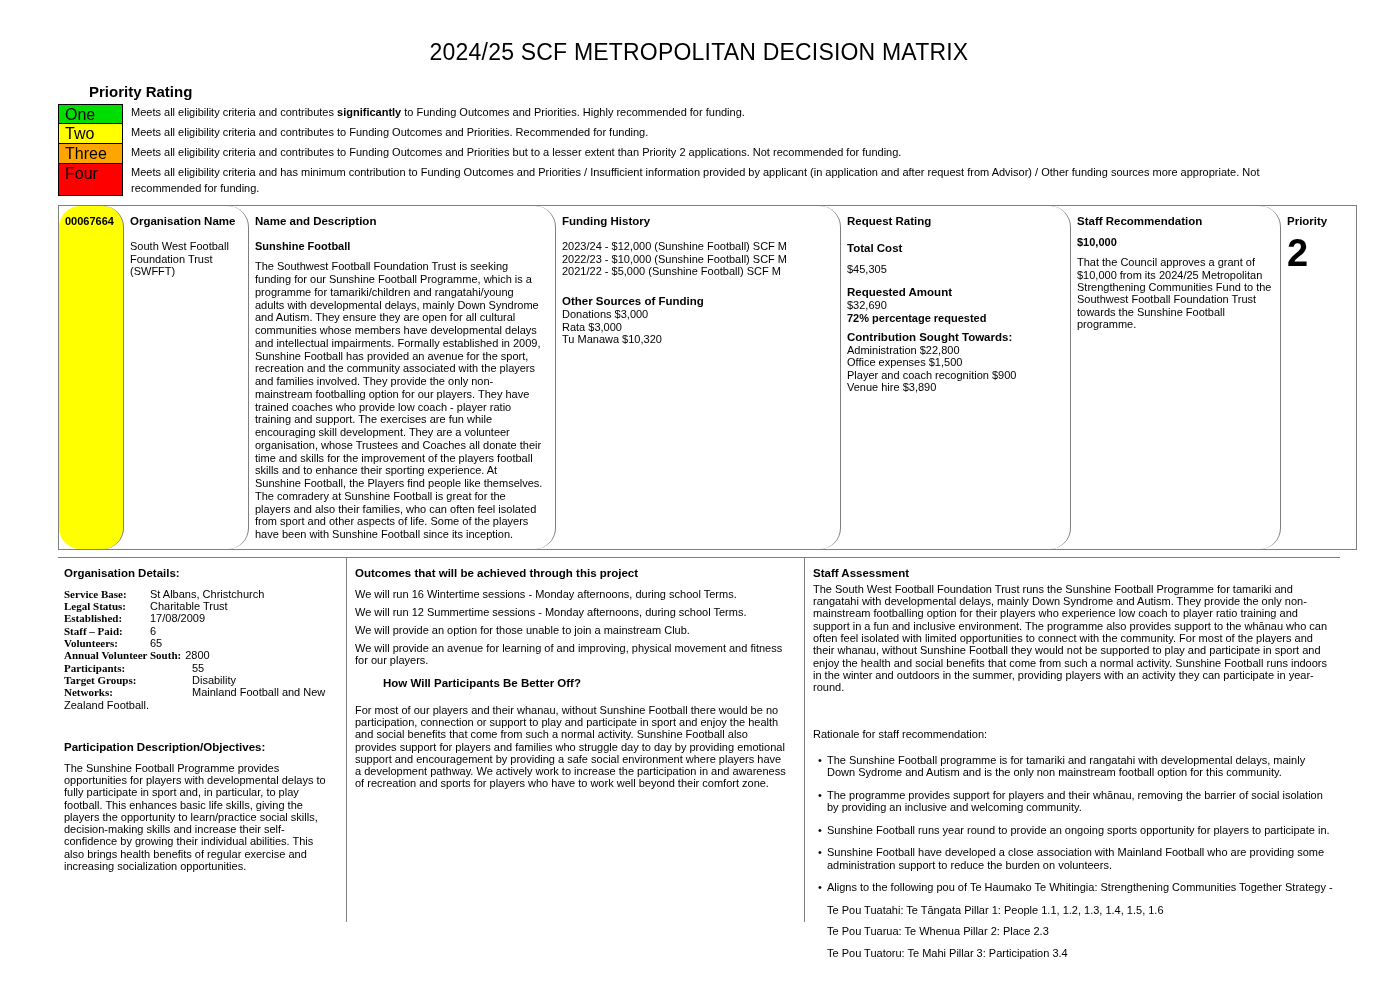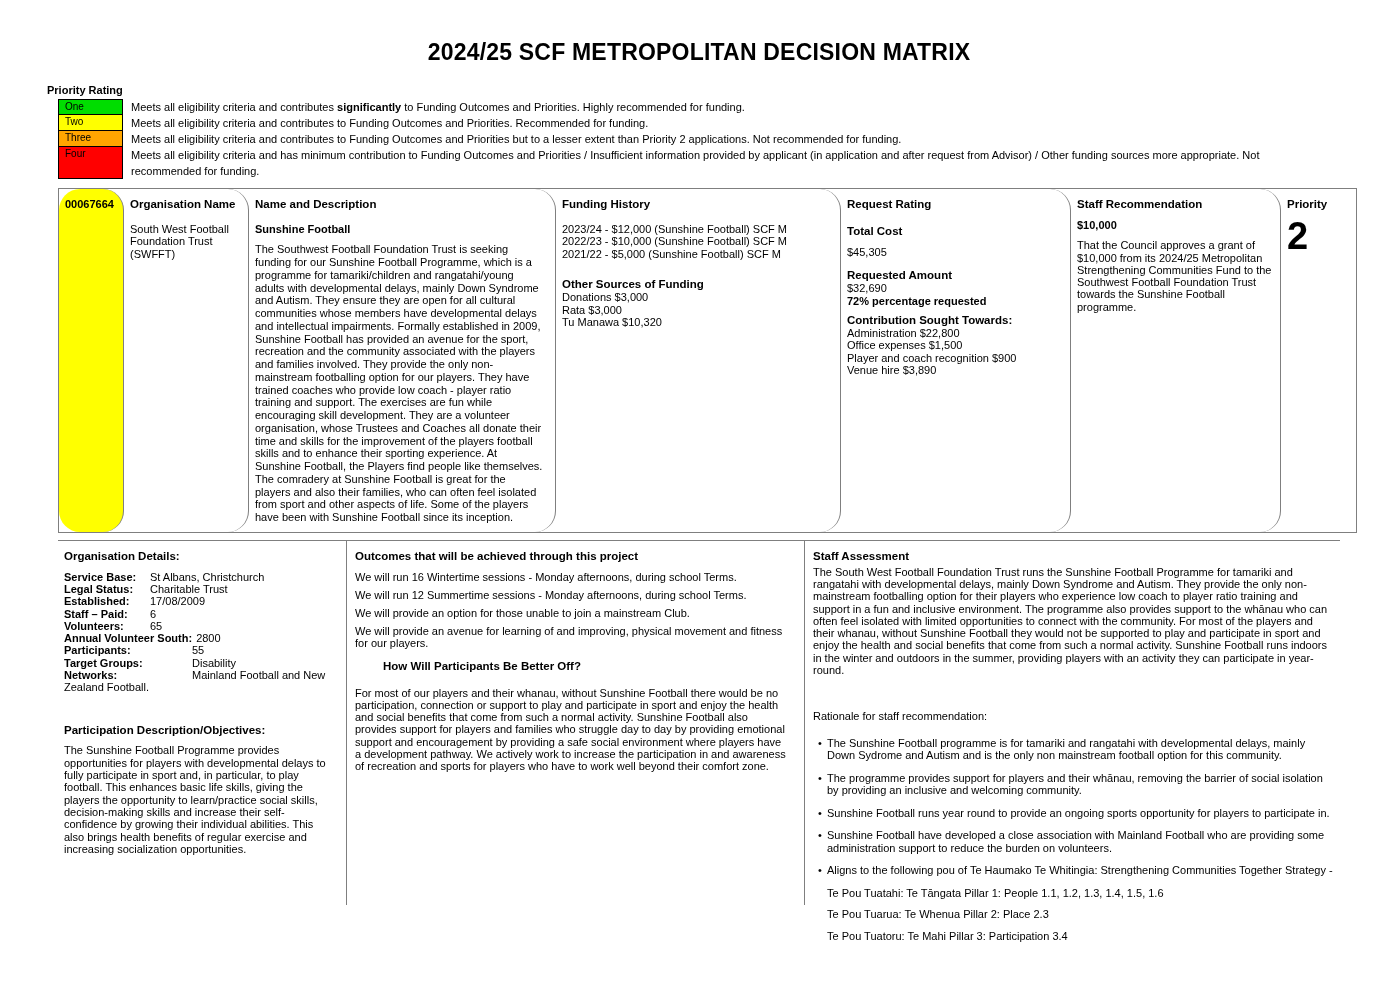--- a/index.html
+++ b/index.html
@@ -7,31 +7,31 @@
   body {
     width:1398px; height:989px; overflow:hidden;
     font-family:"Liberation Sans","DejaVu Sans",sans-serif;
     font-size:11px; line-height:1.12; color:#000;
   }
   b, .bold { font-weight:bold; }
 
   
   .page-title {
     margin-top:40px; text-align:center;
-    font-size:23px; font-weight:bold; letter-spacing:0.2px;
+    font-size:23px; font-weight:normal; letter-spacing:0.2px;
   }
 
   
   .legend-wrap { margin:18px 0 0 47px; }
-  .legend-heading { font-weight:bold; font-size:11px; margin-bottom:3px; }
+  .legend-heading { font-weight:bold; font-size:15px; margin-bottom:3px;margin-left:42px; }
   .legend-table { margin-left:11px; display:flex; flex-direction:column; }
   .leg-row { display:flex; align-items:stretch; }
   .leg-swatch {
     width:65px; min-height:16px; border:1px solid #000; border-top:none;
-    padding:1px 0 0 6px; font-size:10px; flex:0 0 65px;
+    padding:1px 0 0 6px; font-size:16px; flex:0 0 65px;
   }
   .leg-row:first-child .leg-swatch { border-top:1px solid #000; }
   .leg-text { margin-left:8px; width:1180px; font-size:11px; line-height:16px; padding-top:0px; }
 
   
   .matrix {
     margin:9px 0 0 58px; width:1299px; min-height:325px;
     display:flex; border:1px solid #7f7f7f; background:#fff;
   }
   .mcell { border-right:1px solid #7f7f7f; padding:9px 7px 8px 6px;border-radius:21px; }
@@ -55,21 +55,21 @@
     margin:7px 0 0 58px; width:1282px;
     border-top:1px solid #7f7f7f;
     display:flex; align-items:flex-start;
   }
   .bcol { padding-top:9px; }
   .bcol1 { flex:0 0 289px; border-right:1px solid #7f7f7f; min-height:364px; padding-left:6px; padding-right:10px; }
   .bcol2 { flex:0 0 458px; border-right:1px solid #7f7f7f; min-height:364px; padding-left:8px; padding-right:14px; }
   .bcol3 { flex:1 1 auto; padding-left:8px; padding-right:4px; }
   .sec-heading { font-weight:bold; font-size:11.5px; margin-bottom:8px; }
   .od-line { line-height:12.3px; }
-  .od-line .lbl { font-weight:bold; display:inline-block; vertical-align:top; }
+  .od-line .lbl { font-weight:bold; display:inline-block; vertical-align:top;font-family:Liberation Serif, serif; }
   .od-line.w1 .lbl { width:86px; }
   .od-line.w0 .lbl { width:auto; margin-right:4px; }
   .od-line.w2 .lbl { width:128px; }
   .par { line-height:12.3px; }
   .outcome-item { margin-bottom:5.5px; line-height:12.5px; }
   .mid-head2 { margin-top:10px;padding-left:28px; }
   .bullet { display:flex; margin-bottom:10px; line-height:12.5px; }
   .bullet .bdot { flex:0 0 14px; text-align:center; }
   .pou-line { margin:0 0 9px 14px; line-height:12.5px; }
 </style>

